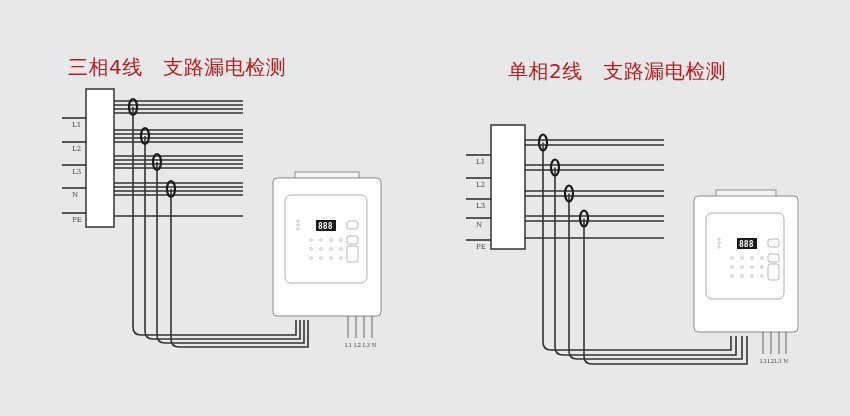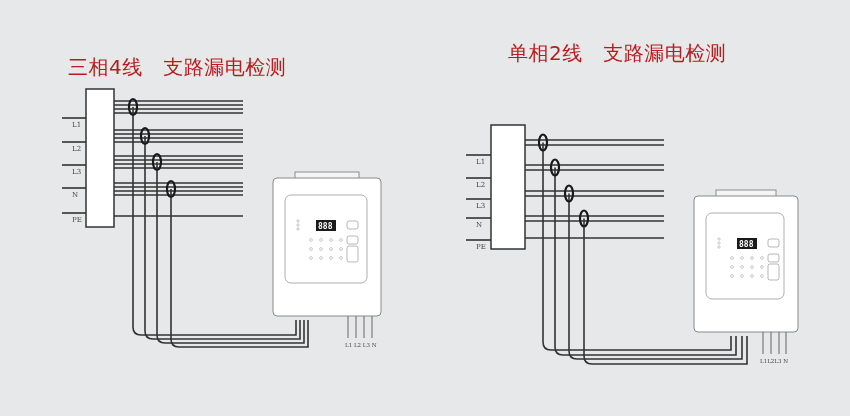--- a/index.html
+++ b/index.html
@@ -1,20 +1,20 @@
 <!DOCTYPE html>
 <html><head>
 <meta charset="utf-8">
 <style>
   html, body { margin: 0; padding: 0; }
   body { width: 850px; height: 416px; background: #e6e8ea; overflow: hidden; position: relative;
          font-family: "DejaVu Sans", sans-serif; }
   .title { position: absolute; font-size: 20px; color: #b91c1c; white-space: pre; letter-spacing: 0.5px; }
   #title-left { left: 68px; top: 54px; }
-  #title-right { left: 508px; top: 40px; }
+  #title-right { left: 508px; top: 58px; }
   svg { position: absolute; left: 0; top: 0; }
   .lbl { font-family: "DejaVu Serif", serif; font-size: 7px; fill: #444; }
   .seg { font-family: "DejaVu Sans Mono", monospace; font-size: 8px; fill: #fff; font-weight: bold; }
 </style>
 </head>
 <body>
 
 <div class="title" id="title-left">三相4线   支路漏电检测</div>
 <div class="title" id="title-right">单相2线   支路漏电检测</div>
 

